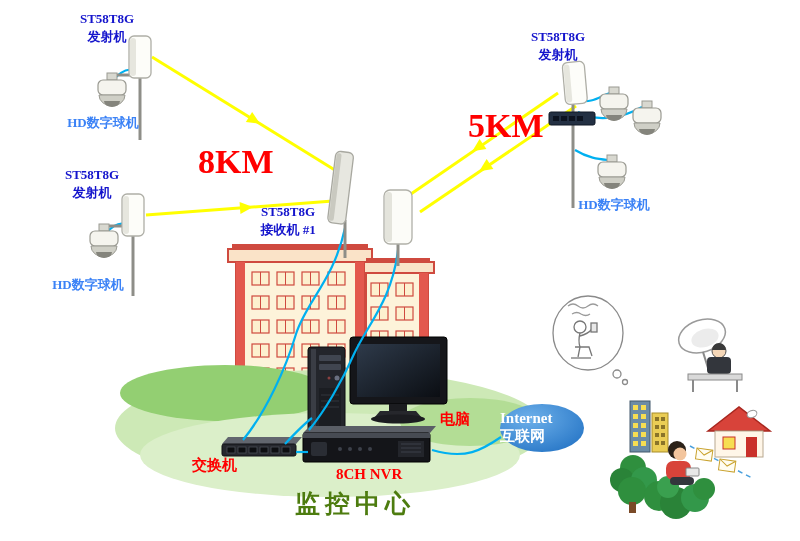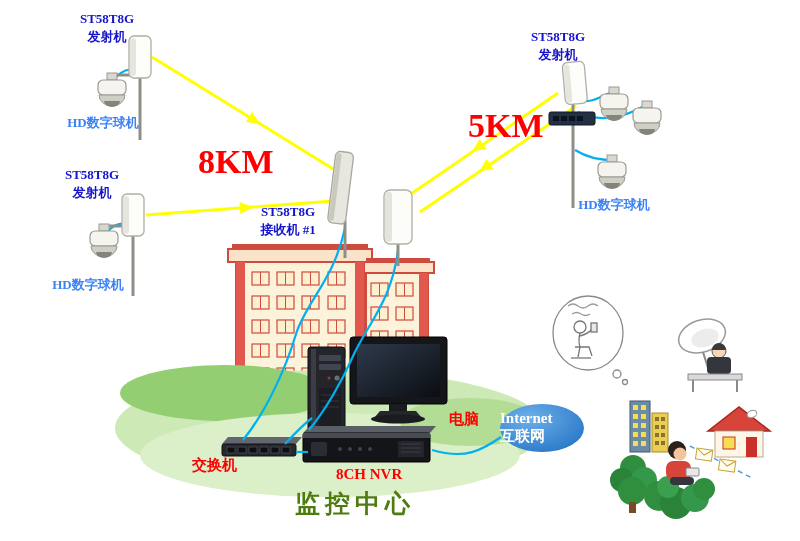--- a/index.html
+++ b/index.html
@@ -328,21 +328,21 @@
 <div class="lbl lbl-blue" style="left:513px;top:30px;width:90px;">ST58T8G</div>
 <div class="lbl lbl-blue" style="left:513px;top:48px;width:90px;">发射机</div>
 <div class="lbl lbl-black" style="left:556px;top:198px;width:116px;">HD数字球机</div>
 
 <div class="lbl lbl-blue" style="left:243px;top:205px;width:90px;">ST58T8G</div>
 <div class="lbl lbl-blue" style="left:238px;top:223px;width:100px;">接收机 #1</div>
 
 <div class="lbl dist" style="left:198px;top:126px;margin-top:16px;">8KM</div>
 <div class="lbl dist" style="left:426px;top:106px;margin-left:42px;">5KM</div>
 
-<div class="lbl lbl-red" style="left:440px;top:411px;margin-left:9px;">电脑</div>
+<div class="lbl lbl-red" style="left:440px;top:411px;">电脑</div>
 <div class="lbl lbl-red" style="left:192px;top:457px;text-align:center;">交换机</div>
 <div class="lbl lbl-red" style="left:336px;top:466px;">8CH NVR</div>
 
 <div class="lbl title" style="left:255px;top:490px;width:160px;">监控中心</div>
 
 <div class="lbl net" style="left:500px;top:410px;width:84px;">Internet</div>
 <div class="lbl net" style="left:500px;top:428px;width:84px;">互联网</div>
 
 </div>
 

